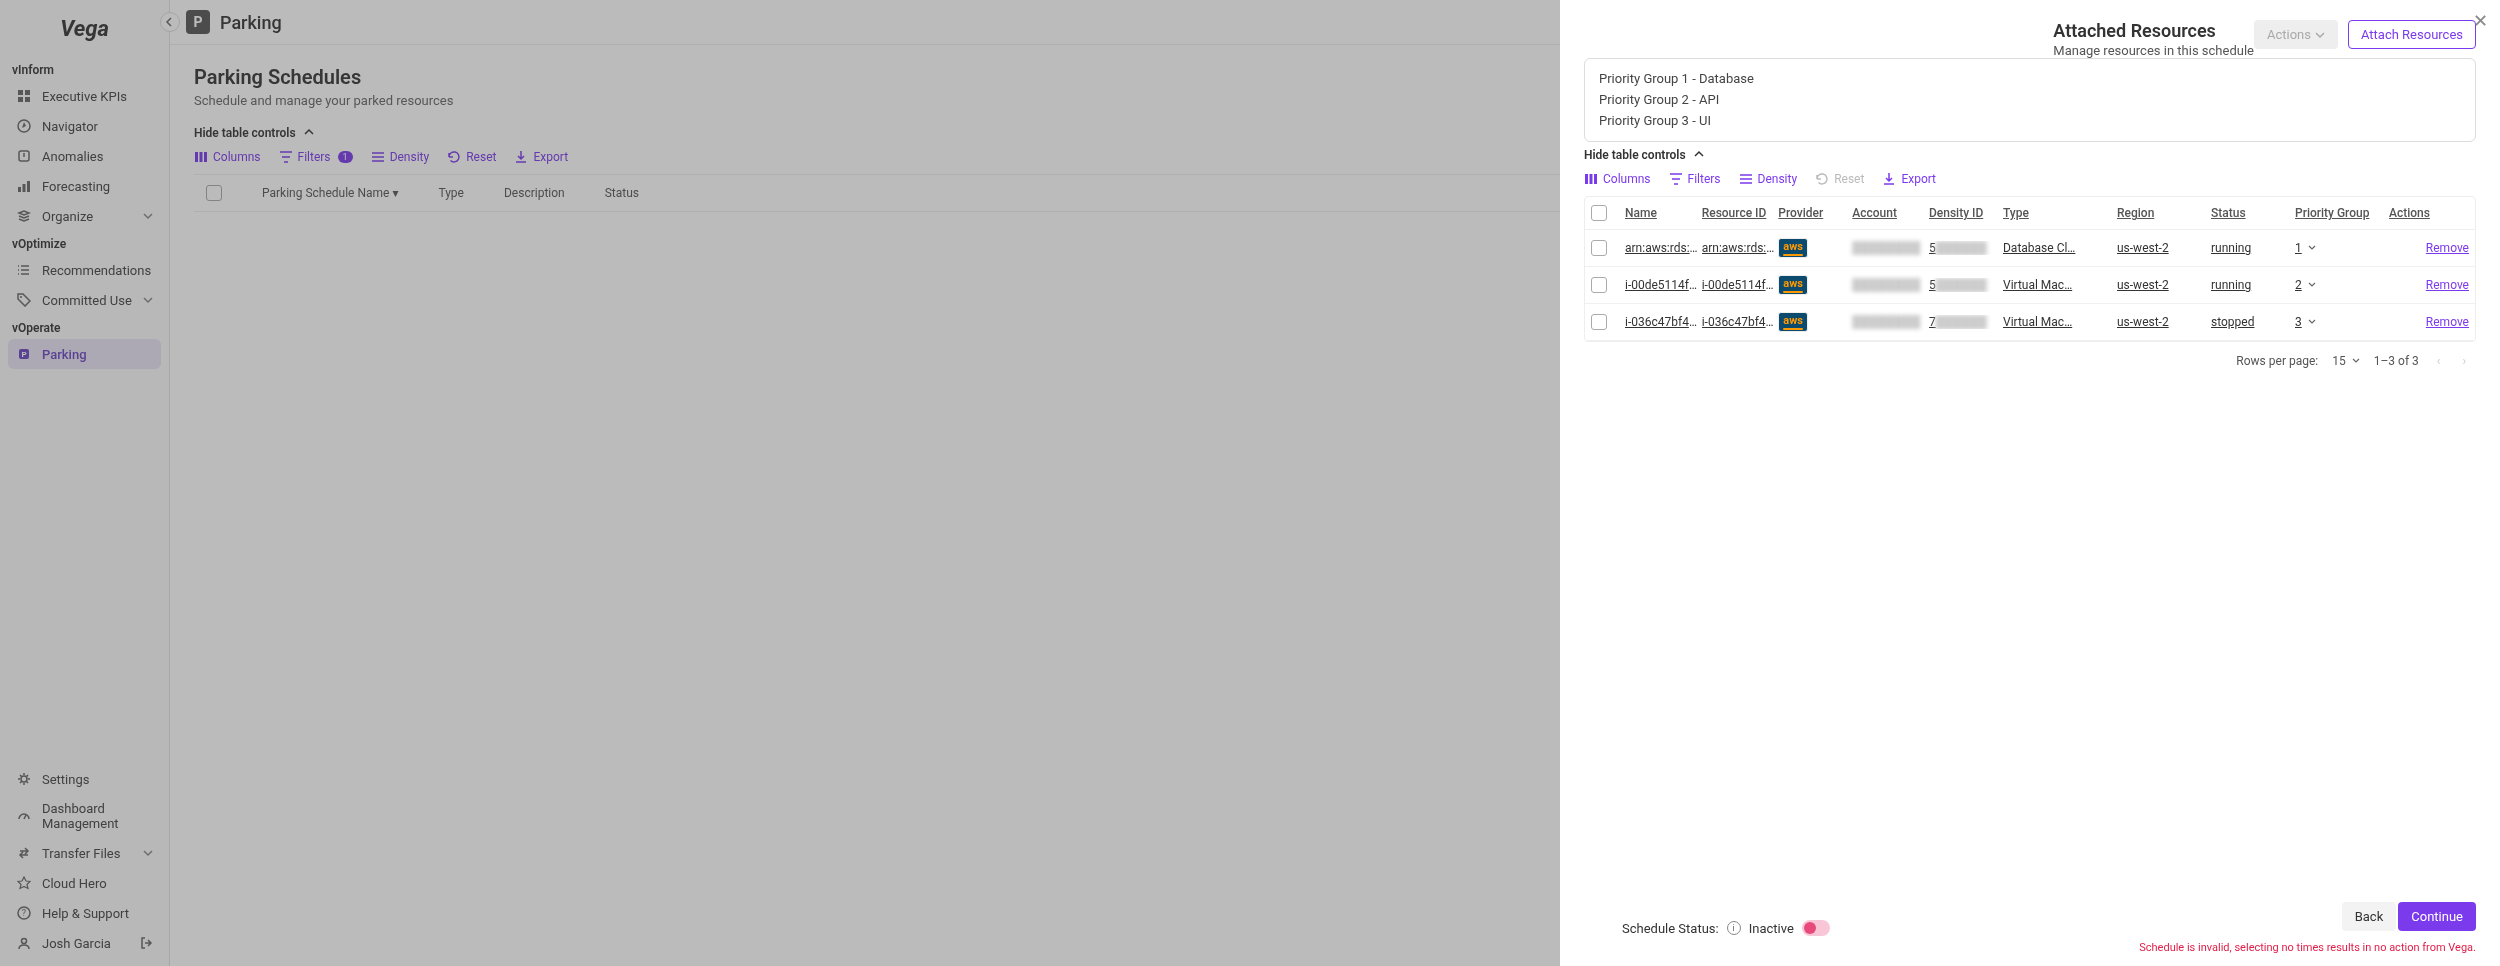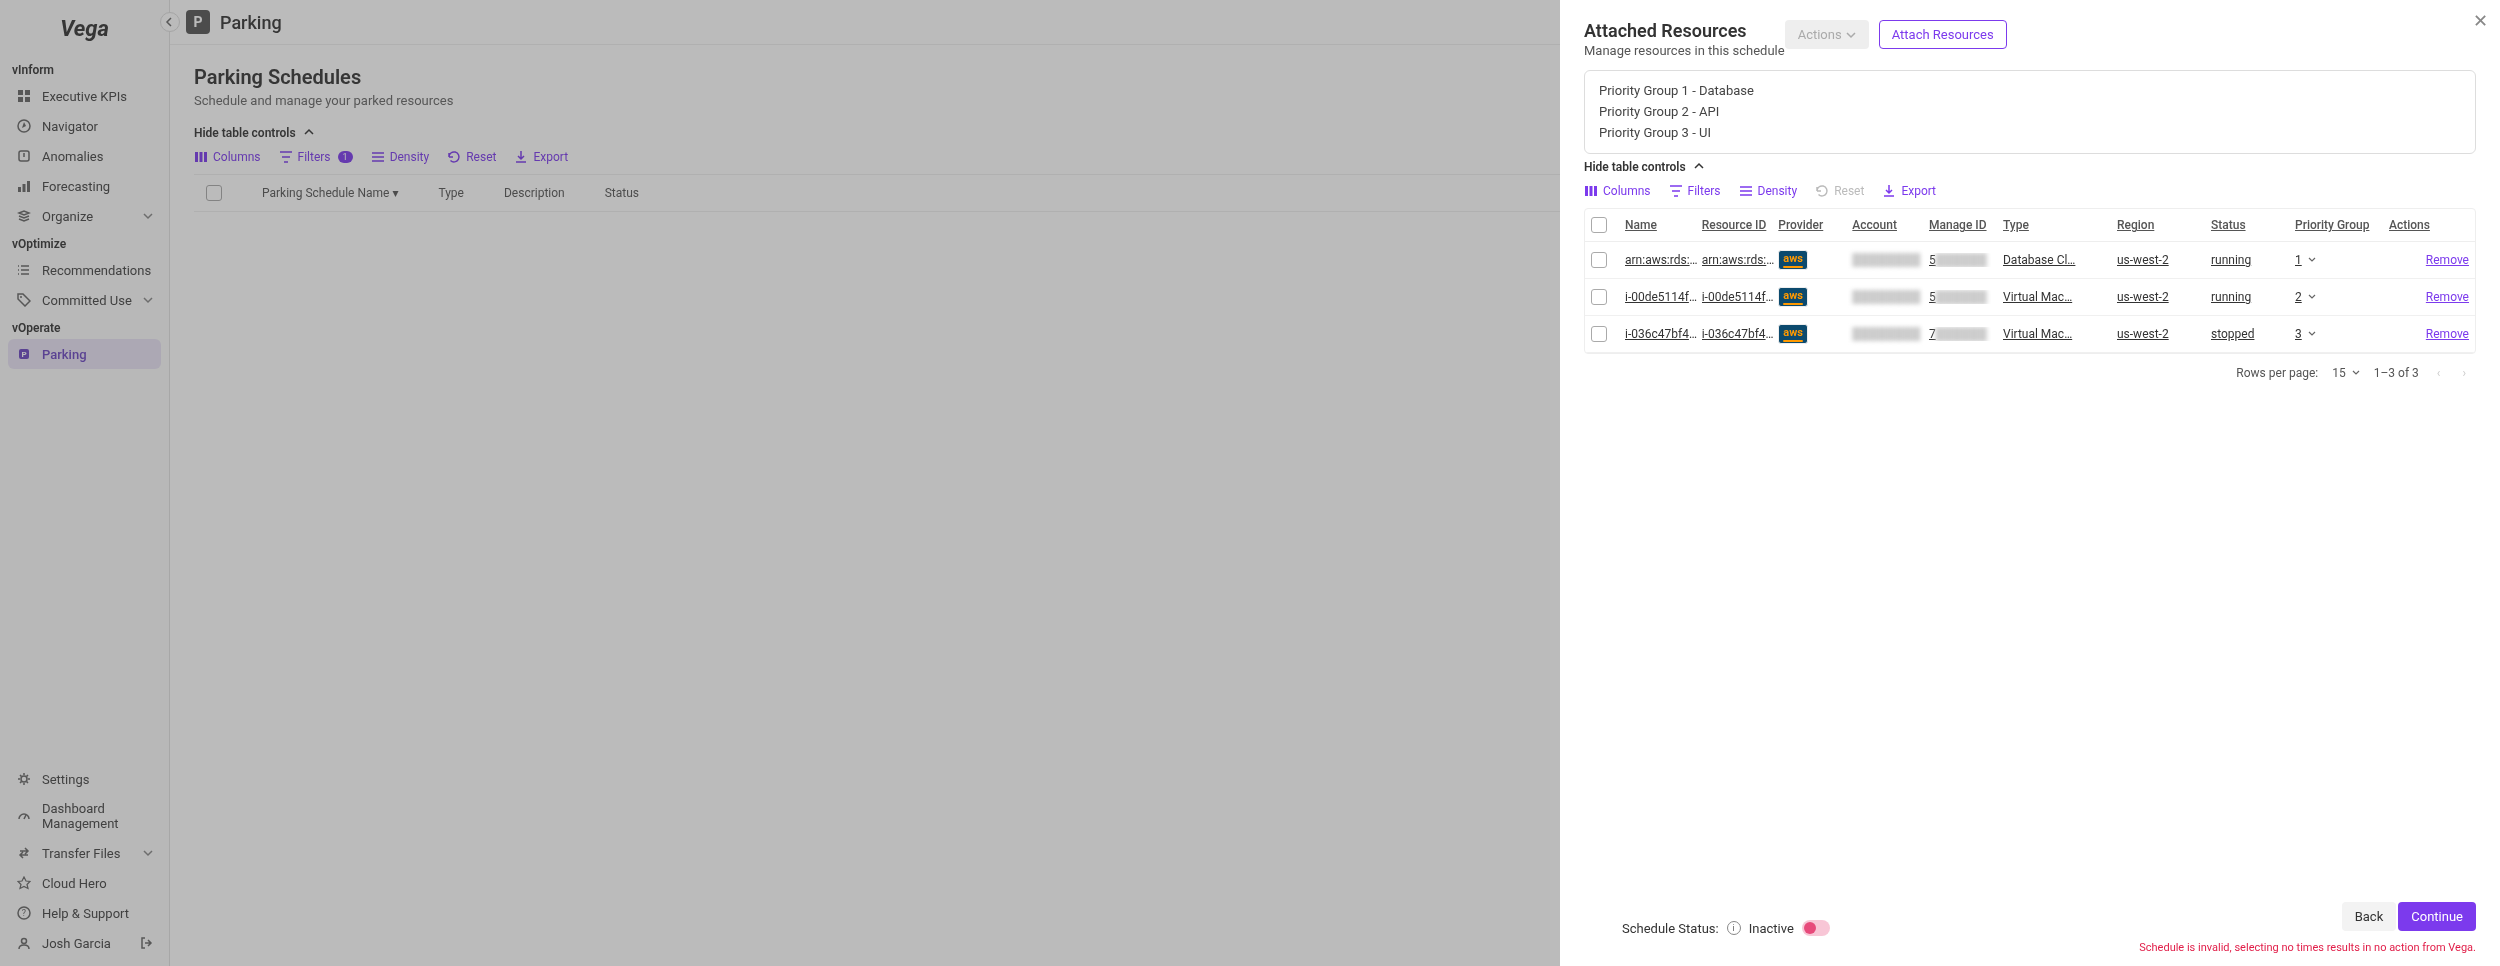--- a/index.html
+++ b/index.html
@@ -26,21 +26,21 @@
 .table-controls { display: flex; gap: 18px; margin-bottom: 10px; }
 .tc-btn { display: flex; align-items: center; gap: 5px; font-size: 12px; color: #7c3aed; cursor: pointer; }
 .tc-btn.disabled { color: #bbb; cursor: default; }
 .badge { background: #7c3aed; color: #fff; border-radius: 8px; font-size: 9px; padding: 1px 5px; margin-left: 2px; }
 .table-header { display: flex; align-items: center; padding: 10px 12px; border-top: 1px solid #eee; border-bottom: 1px solid #eee; font-size: 12px; color: #555; gap: 40px; }
 .checkbox { width: 16px; height: 16px; border: 1.5px solid #aaa; border-radius: 3px; cursor: pointer; flex-shrink: 0; }
 
 .overlay { position: absolute; inset: 0; background: rgba(60,60,60,0.35); display: flex; justify-content: flex-end; z-index: 10; }
 .drawer { width: 940px; background: #fff; height: 100%; display: flex; flex-direction: column; padding: 20px 24px 12px; position: relative; }
 .drawer-close { position: absolute; top: 10px; right: 12px; cursor: pointer; color: #888; font-size: 18px; }
-.drawer-header { display: flex; justify-content: flex-start; align-items: flex-start; margin-bottom: 12px; }
+.drawer-header { display: flex; justify-content: flex-end; align-items: flex-start; }
 .drawer-title { font-size: 18px; font-weight: 600; margin-bottom: 2px; }
 .drawer-subtitle { font-size: 13px; color: #555; }
 .drawer-actions { display: flex; gap: 10px; }
 .btn { padding: 6px 12px; border-radius: 4px; font-size: 13px; cursor: pointer; border: 1px solid transparent; display: inline-flex; align-items: center; gap: 4px; }
 .btn-disabled { background: #eee; color: #aaa; cursor: default; }
 .btn-outline { background: #fff; border: 1px solid #7c3aed; color: #7c3aed; }
 .btn-primary { background: #7c3aed; color: #fff; }
 .btn-secondary { background: #f3f3f3; color: #333; }
 .priority-box { border: 1px solid #ddd; border-radius: 6px; padding: 10px 14px; margin-bottom: 6px; }
 .priority-box div { font-size: 13px; color: #444; line-height: 1.6; }
@@ -364,21 +364,21 @@
         </div>
       </div>
 
       <div class="res-table">
         <div class="res-header">
           <div class="checkbox"></div>
           <div class="res-cell">Name</div>
           <div class="res-cell">Resource ID</div>
           <div class="res-cell">Provider</div>
           <div class="res-cell">Account</div>
-          <div class="res-cell">Manage ID</div>
+          <div class="res-cell">Density ID</div>
           <div class="res-cell">Type</div>
           <div class="res-cell">Region</div>
           <div class="res-cell">Status</div>
           <div class="res-cell">Priority Group</div>
           <div class="res-cell">Actions</div>
         </div>
         <div id="res-rows">
             <div class="res-row">
               <div class="checkbox"></div>
               <div class="res-cell">arn:aws:rds:us-w…</div>

